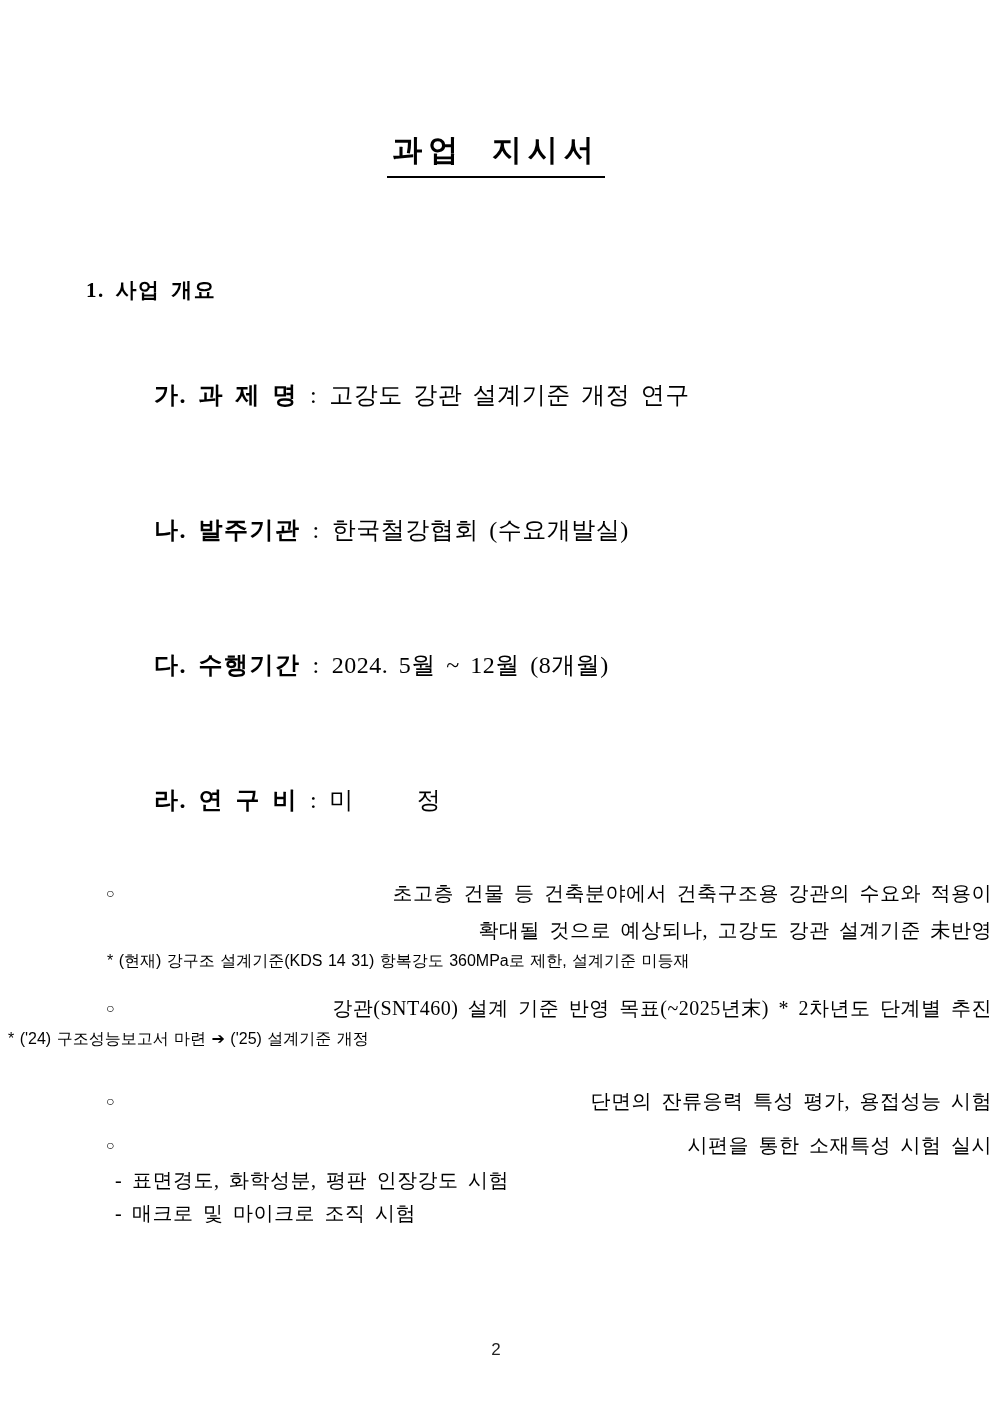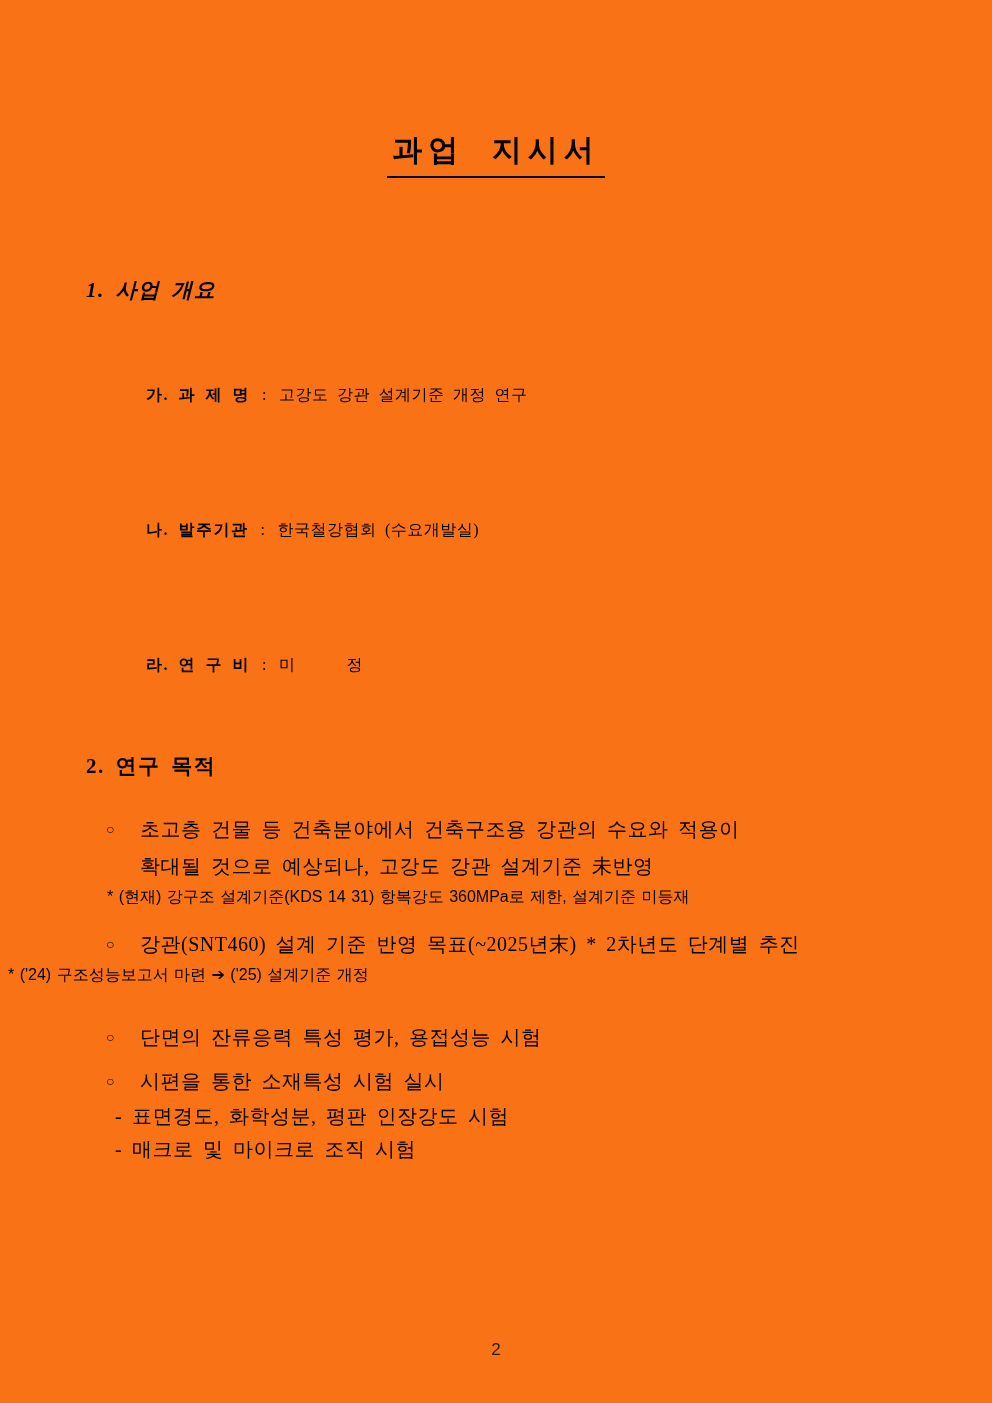--- a/index.html
+++ b/index.html
@@ -1,63 +1,63 @@
 <!DOCTYPE html>
 <html><head>
 <meta charset="utf-8">
 <style>
   html,body { margin:0; padding:0; background:#e8e8e8; }
   .page {
     position:relative;
     width:992px; height:1403px;
     margin:0 auto;
-    background:#f97316;
+    background:#ffffff;
     color:#000000;
     font-family:"Liberation Serif","DejaVu Serif",serif;
     overflow:hidden;
   }
   .title-wrap { text-align:center; padding-top:130px; }
   .doc-title {
     display:inline-block;
     font-size:30px; font-weight:bold;
     letter-spacing:6px; word-spacing:14px;
     border-bottom:2px solid #000;
     padding:0 5px 5px 5px;
   }
   .sec-heading {
     margin-left:86px;
     font-size:21px; font-weight:bold;
     line-height:30px; letter-spacing:1.5px; word-spacing:4px;
   }
-  .s1h { margin-top:97px;font-style:italic; }
+  .s1h { margin-top:97px; }
   .s2h { margin-top:41px; }
   .s3h { margin-top:33px; }
   .field {
     margin-left:112px; margin-top:45px;
-    font-size:16px; line-height:30px;
+    font-size:24px; line-height:30px;
     letter-spacing:0.5px; word-spacing:4px;
     white-space:pre-wrap;
     font-family:Liberation Serif, serif;
   }
   .field .lbl { font-weight:bold; letter-spacing:1.5px; }
   .field .colon { margin:0 12px; }
   .bullet { display:flex; margin-left:106px; }
   .b1blk { margin-top:30px; }
   .b2blk { margin-top:17px; }
   .s3b1 { margin-top:32px; }
   .s3b2 { margin-top:7px; }
   .bmark {
     width:34px; flex:0 0 34px;
     font-size:14px; line-height:37px;
     letter-spacing:0;
   }
   .btext {
     flex:1;
     font-size:20px; line-height:37px;
-    letter-spacing:0.5px; word-spacing:4px;
+    letter-spacing:0.5px; word-spacing:4px;text-align:right;
   }
   .b { font-weight:normal; }
   .pre { white-space:pre-wrap; }
   .note {
     margin-left:107px; margin-top:0;
     font-family:"Liberation Sans","DejaVu Sans",sans-serif;
     font-size:16px; line-height:24px;
     letter-spacing:0; word-spacing:1px;
     color:#000;
   }
@@ -88,26 +88,28 @@
   <div class="sec-heading s1h">1. 사업 개요</div>
 
   <div class="field">
     <span class="lbl">가. 과 제 명</span><span class="colon">:</span><span class="val">고강도 강관 설계기준 개정 연구</span>
   </div>
 
   <div class="field">
     <span class="lbl">나. 발주기관</span><span class="colon">:</span><span class="val">한국철강협회 (수요개발실)</span>
   </div>
 
+  <div class="field">
+    <span class="lbl">다. 수행기간</span><span class="colon">:</span><span class="val">2024. 5월 ~ 12월 (8개월)</span>
+  </div>
 
   <div class="field">
     <span class="lbl">라. 연 구 비</span><span class="colon">:</span><span class="val">미      정</span>
   </div>
 
-  <div class="sec-heading s2h">2. 연구 목적</div>
 
   <div class="bullet b1blk">
     <span class="bmark">○</span>
     <div class="btext">
       <div class="line"><span>초고층 건물 등 건축분야에서 건축구조용 강관의 수요와 적용이</span></div>
       <div class="line"><span class="pre">확대될 것으로 예상되나, </span><span class="b">고강도 강관 설계기준 未반영</span></div>
     </div>
   </div>
   <div class="note">* (현재) 강구조 설계기준(KDS 14 31) 항복강도 360MPa로 제한, 설계기준 미등재</div>
 

